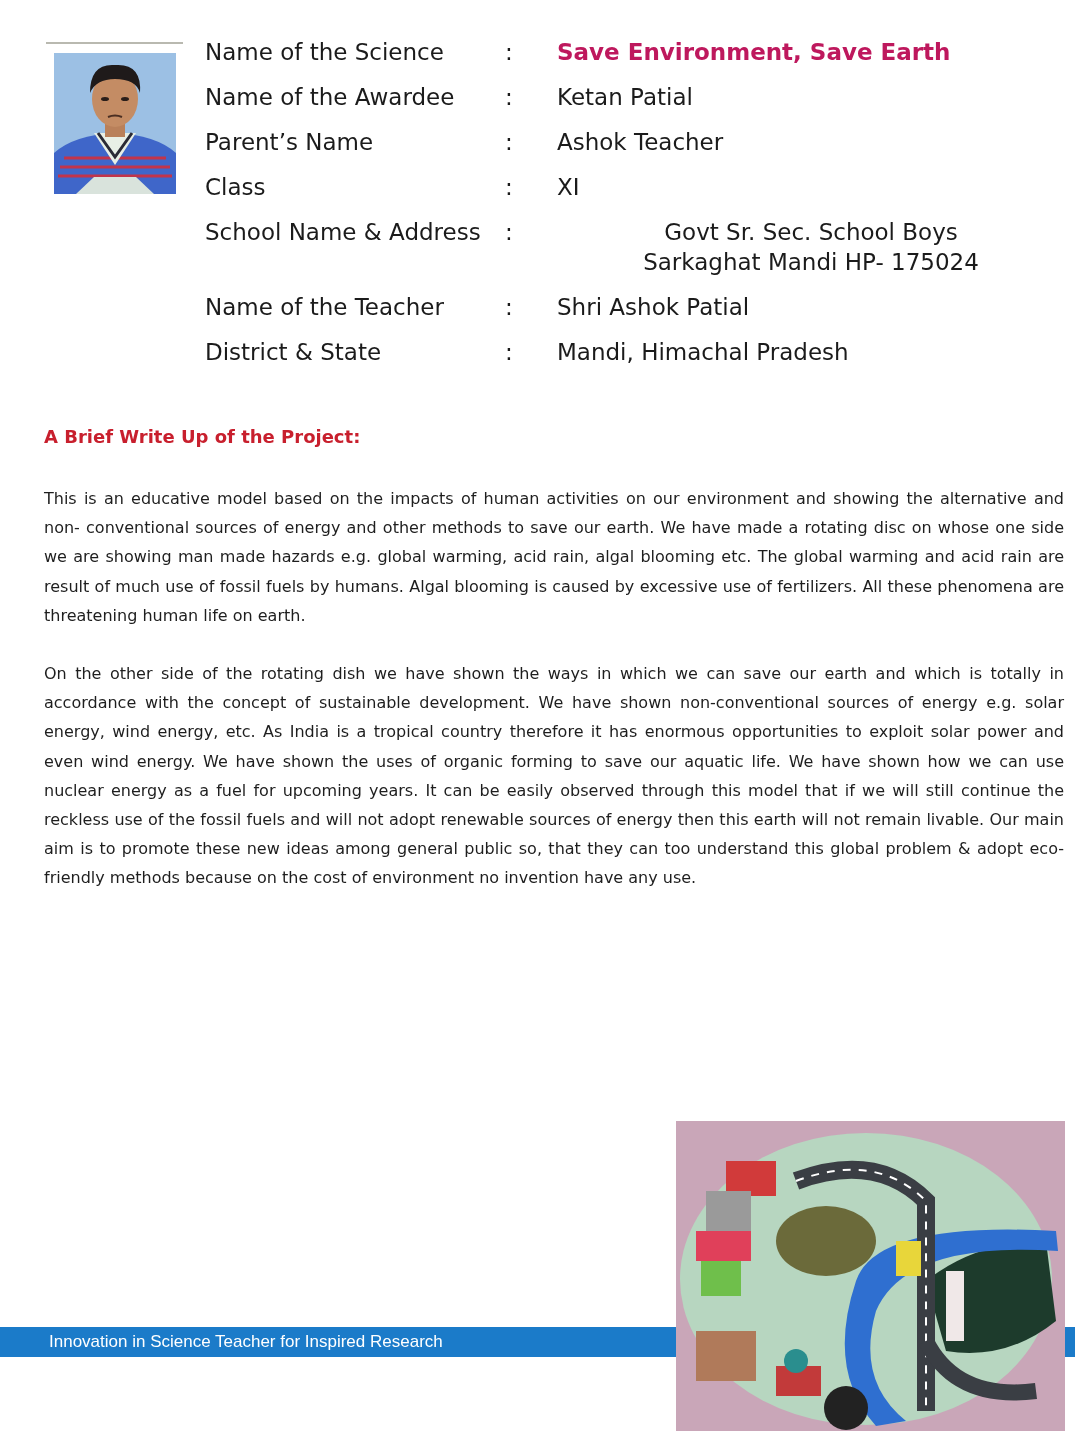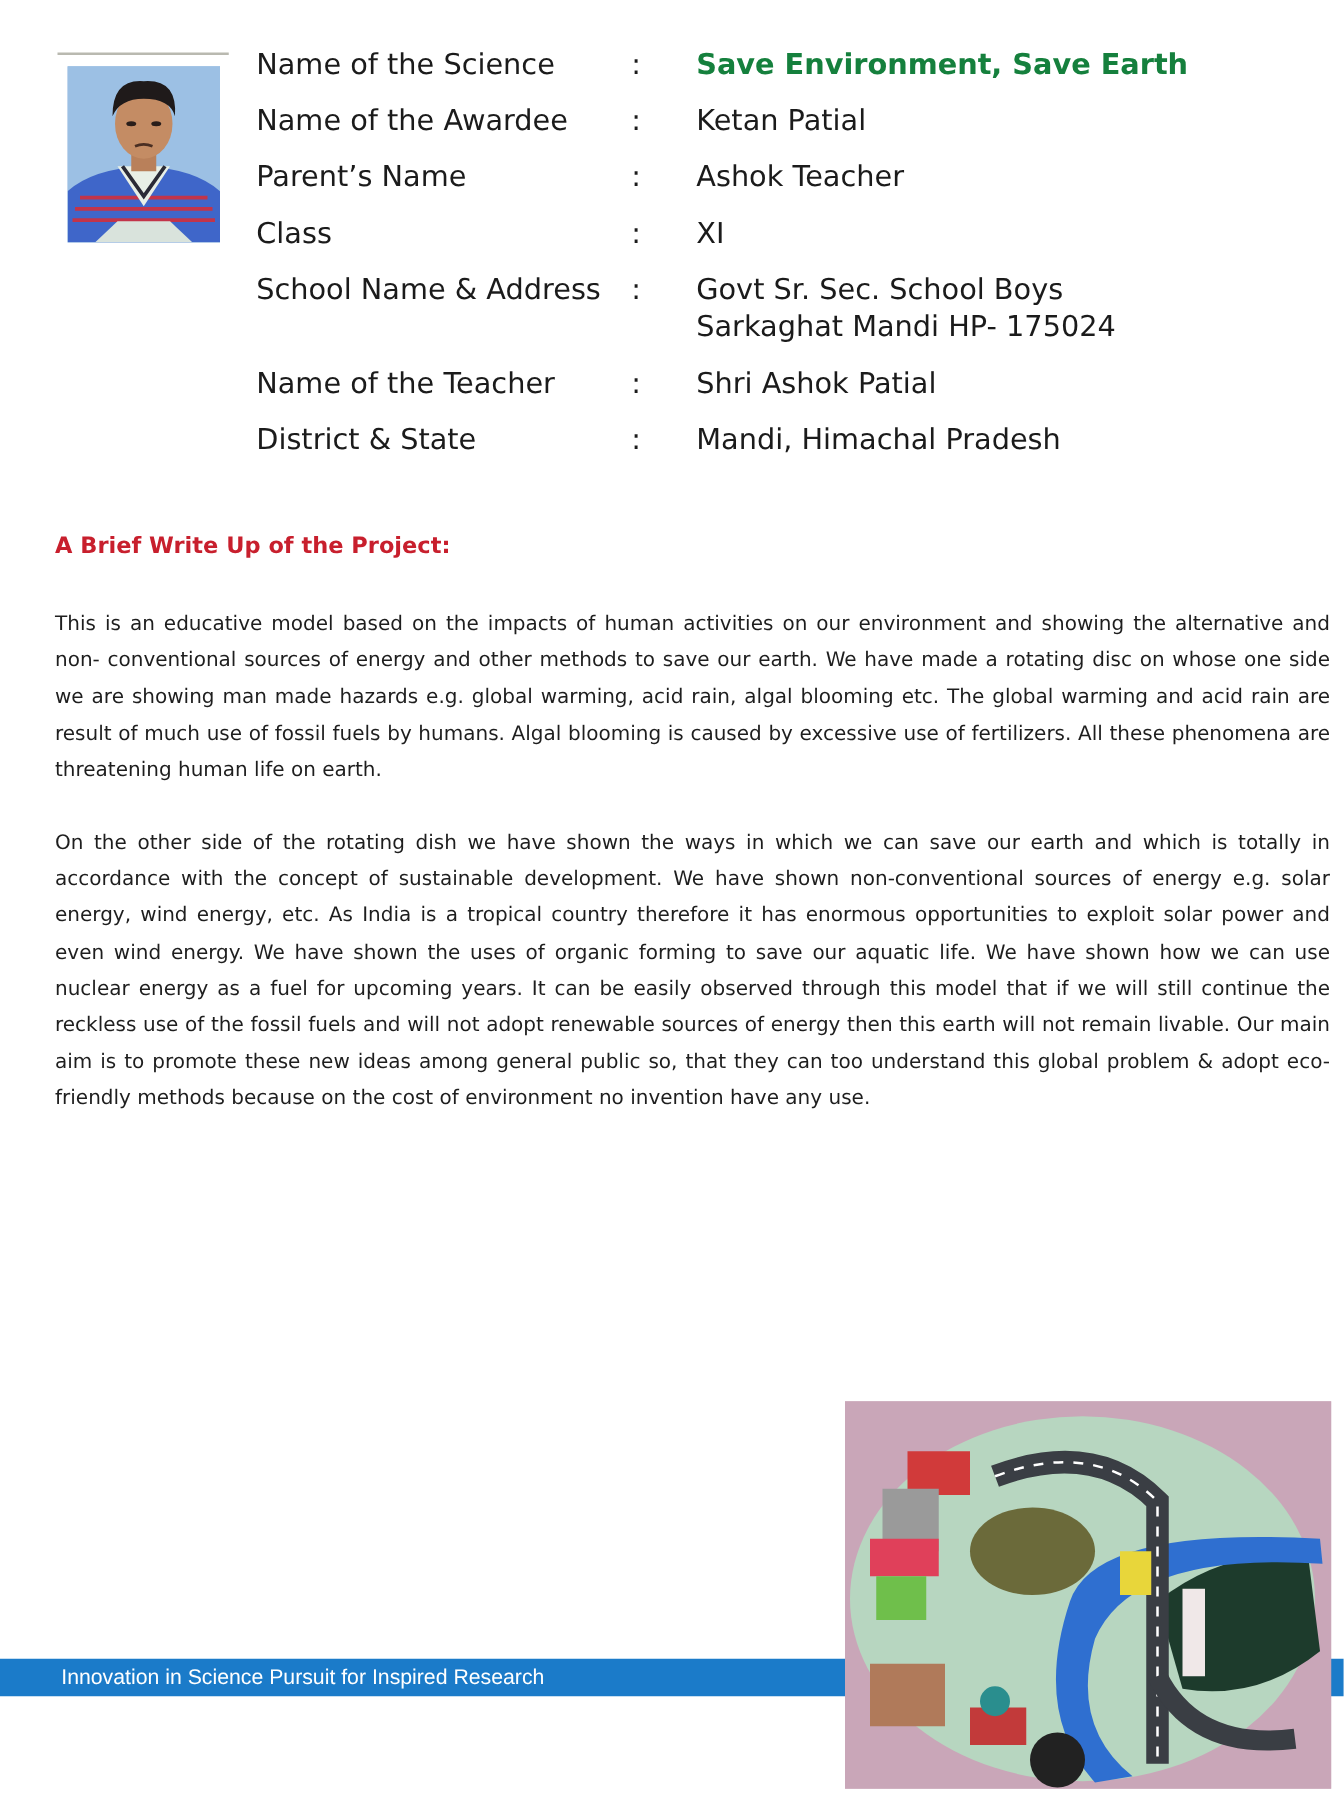--- a/index.html
+++ b/index.html
@@ -17,22 +17,22 @@
       background: #8fb8e0; overflow: hidden;
     }
     .info {
       position: absolute; left: 205px; top: 37px; width: 860px;
       font-size: 23px; line-height: 30px;
     }
     .row { display: flex; margin-bottom: 15px; }
     .row .lbl { width: 300px; }
     .row .sep { width: 52px; }
     .row .val { flex: 1; }
-    .row .val.red { color: #15803d; font-weight: bold; }
-    .row .val div { line-height: 30px; }
+    .row .val.red { color: #be185d; font-weight: bold; }
+    .row .val div { line-height: 30px; text-align: center; }
     .heading {
       position: absolute; left: 44px; top: 426px;
       color: #c81f2d; font-weight: bold; font-size: 18px;
     }
     .body-text {
       position: absolute; left: 44px; top: 484px; width: 1020px;
       font-size: 16px; line-height: 29.2px; text-align: justify;
       color: #1e1e1e;
     }
     .body-text p { margin: 0 0 29px 0; }
@@ -114,21 +114,21 @@
 </div>
 
 <div class="heading">A Brief Write Up of the Project:</div>
 
 <div class="body-text">
   <p>This is an educative model based on the impacts of human activities on our environment and showing the alternative and non- conventional sources of energy and other methods to save our earth. We have made a rotating disc on whose one side we are showing man made hazards e.g. global warming, acid rain, algal blooming etc. The global warming and acid rain are result of much use of fossil fuels by humans. Algal blooming is caused by excessive use of fertilizers. All these phenomena are threatening human life on earth.</p>
   <p>On the other side of the rotating dish we have shown the ways in which we can save our earth and which is totally in accordance with the concept of sustainable development. We have shown non-conventional sources of energy e.g. solar energy, wind energy, etc. As India is a tropical country therefore it has enormous opportunities to exploit solar power and even wind energy. We have shown the uses of organic forming to save our aquatic life. We have shown how we can use nuclear energy as a fuel for upcoming years. It can be easily observed through this model that if we will still continue the reckless use of the fossil fuels and will not adopt renewable sources of energy then this earth will not remain livable. Our main aim is to promote these new ideas among general public so, that they can too understand this global problem &amp; adopt eco- friendly methods because on the cost of environment no invention have any use.</p>
 </div>
 
 <div class="footer-band"></div>
-<div class="footer-text">Innovation in Science Pursuit for Inspired Research</div>
+<div class="footer-text">Innovation in Science Teacher for Inspired Research</div>
 
 <div class="model-photo">
   <svg width="389" height="310" viewBox="0 0 389 310">
     <rect width="389" height="310" fill="#c9a6b8"></rect>
     <ellipse cx="190" cy="158" rx="186" ry="146" fill="#b7d6c0"></ellipse>
     <path d="M250 160 Q300 120 370 120 L380 200 Q330 240 270 230 Z" fill="#1d3b2c"></path>
     <path d="M180 160 Q200 100 380 110 L382 130 Q230 120 200 190 Q180 260 230 300 L200 305 Q150 250 180 160 Z" fill="#2f6fd0"></path>
     <path d="M120 60 Q200 30 250 80 Q250 200 250 290" stroke="#3a3e44" stroke-width="18" fill="none"></path>
     <path d="M120 60 Q200 30 250 80 Q250 200 250 290" stroke="#ffffff" stroke-width="2" stroke-dasharray="8 8" fill="none"></path>
     <path d="M250 220 Q280 280 360 270" stroke="#3a3e44" stroke-width="16" fill="none"></path>

